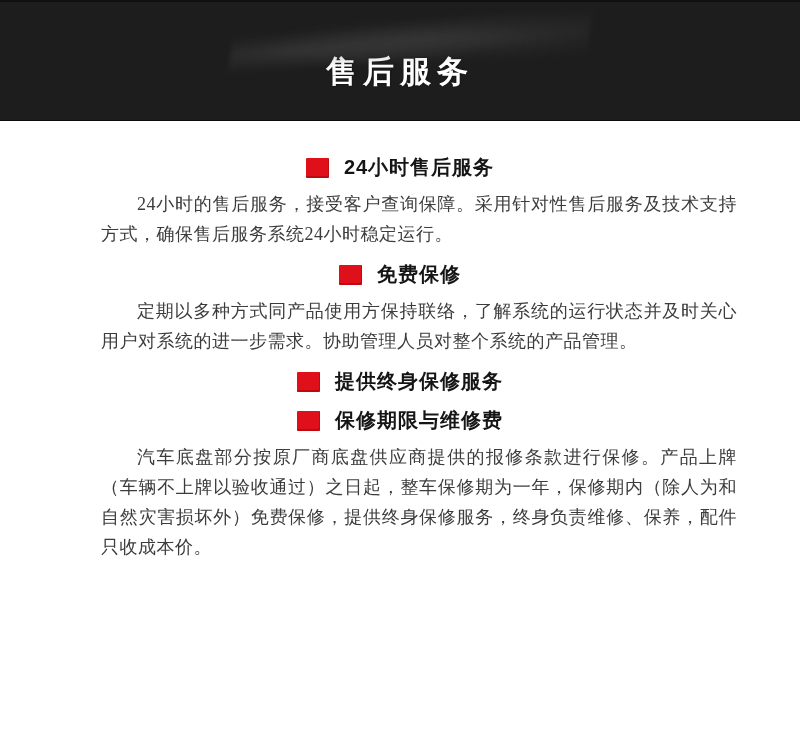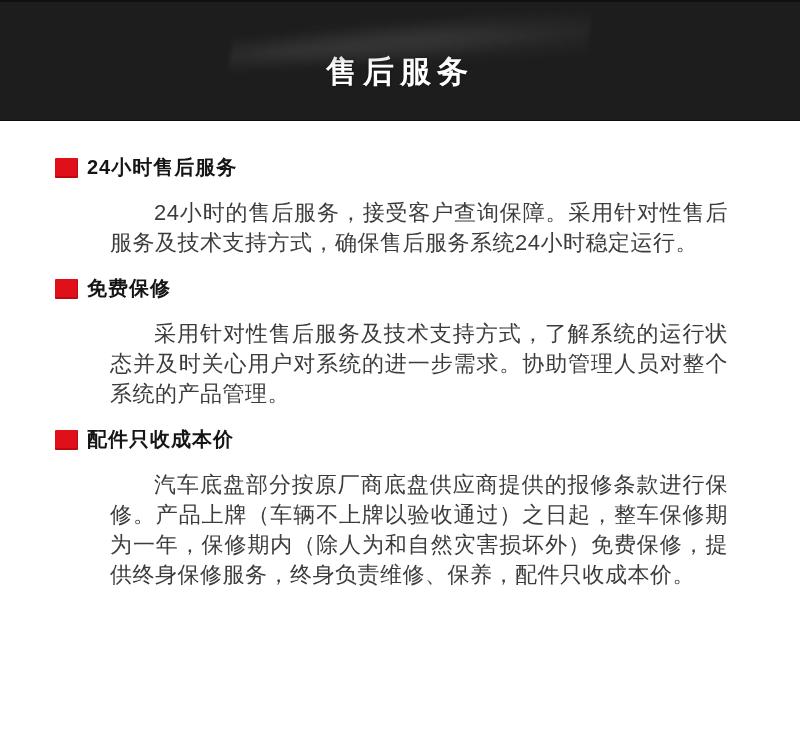--- a/index.html
+++ b/index.html
@@ -53,47 +53,49 @@
   }
 
   
   .content {
     padding: 33px 55px 0 55px;
   }
   .section { margin-bottom: 12px; }
   .section-header {
     display: flex;
     align-items: center;
-    gap: 9px;
+    gap: 15px;
     margin-bottom: 8px;
+    justify-content: center;
   }
   .bullet {
     flex: none;
     width: 23px;
     height: 20px;
     background: #e0101a; 
     box-shadow: inset -1px -2px 0 rgba(120,0,0,0.35);
     border-radius: 1px;
   }
   .section-title {
     margin: 0;
     font-size: 20px;
     font-weight: 700;
     color: #151515;
     letter-spacing: 1px;
   }
   .section-body { margin-left: 38px; }
   .section-body p {
-    margin: 17px;
-    font-size: 22px;
+    margin: 8px;
+    font-size: 18px;
     line-height: 30px;
     color: #3c3c3c;
     text-indent: 2em;
     text-align: justify;
     letter-spacing: 0.5px;
+    font-family: Liberation Serif, serif;
   }
 </style>
 </head>
 <body>
 
 <div class="page">
 
   <header class="banner" style="background: rgb(29, 29, 29);">
     <div class="watermark"></div>
     <h1 class="banner-title" style="color: rgb(255, 255, 255);">售后服务</h1>
@@ -110,33 +112,37 @@
         <p>24小时的售后服务，接受客户查询保障。采用针对性售后服务及技术支持方式，确保售后服务系统24小时稳定运行。</p>
       </div>
     </section>
 
     <section class="section">
       <div class="section-header">
         <span class="bullet" style="background: rgb(224, 16, 26);"></span>
         <h2 class="section-title">免费保修</h2>
       </div>
       <div class="section-body">
-        <p>采用针对性售后服务及技术支持方式，了解系统的运行状态并及时关心用户对系统的进一步需求。协助管理人员对整个系统的产品管理。</p>
+        <p>定期以多种方式同产品使用方保持联络，了解系统的运行状态并及时关心用户对系统的进一步需求。协助管理人员对整个系统的产品管理。</p>
       </div>
     </section>
 
     <section class="section">
       <div class="section-header">
         <span class="bullet" style="background: rgb(224, 16, 26);"></span>
-        <h2 class="section-title">配件只收成本价</h2>
+        <h2 class="section-title">提供终身保修服务</h2>
       </div>
       <div class="section-body">
       </div>
     </section>
 
     <section class="section">
+      <div class="section-header">
+        <span class="bullet" style="background: rgb(224, 16, 26);"></span>
+        <h2 class="section-title">保修期限与维修费</h2>
+      </div>
       <div class="section-body">
         <p>汽车底盘部分按原厂商底盘供应商提供的报修条款进行保修。产品上牌（车辆不上牌以验收通过）之日起，整车保修期为一年，保修期内（除人为和自然灾害损坏外）免费保修，提供终身保修服务，终身负责维修、保养，配件只收成本价。</p>
       </div>
     </section>
 
   </main>
 </div>
 
 </body></html>

